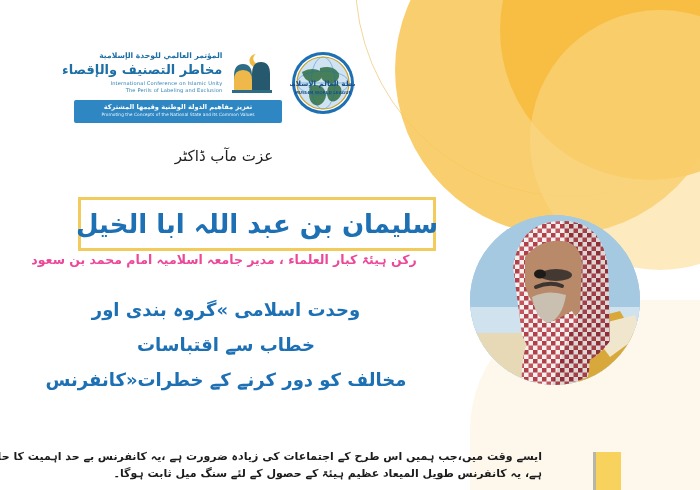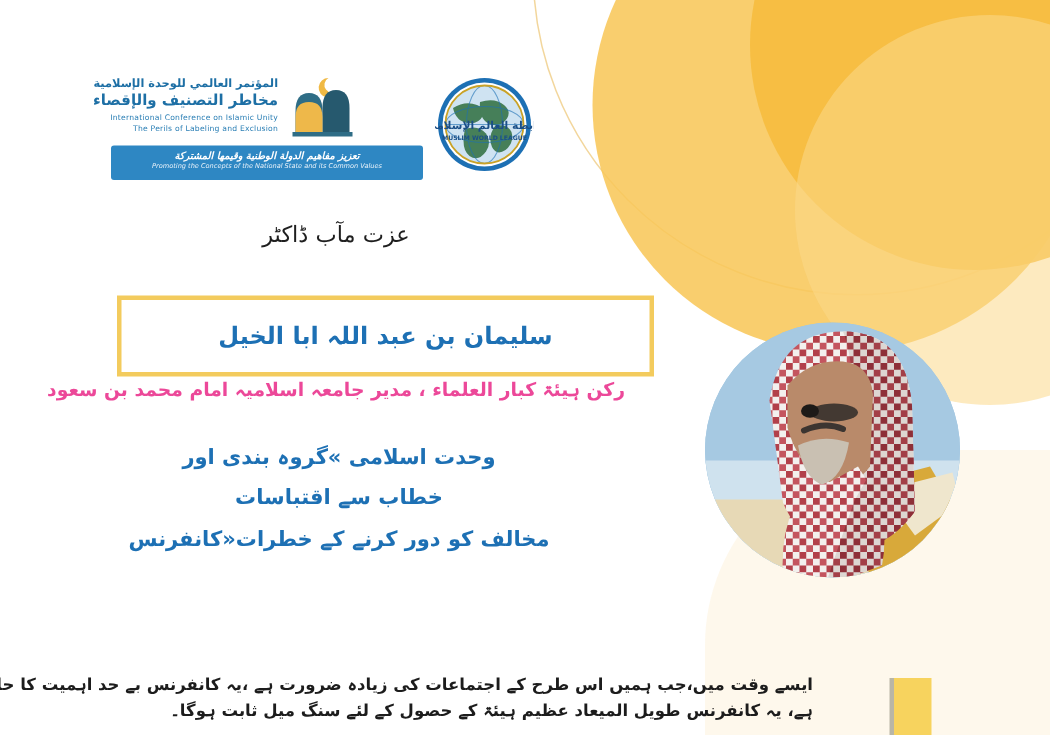--- a/index.html
+++ b/index.html
@@ -40,60 +40,60 @@
   }
   .accent-bar::before{
     content:"";position:absolute;left:-3px;top:0;width:3px;height:100%;
     background:#b9b6a6;
   }
 
   
   .logo-row{position:absolute;left:62px;top:48px;width:240px;height:74px;}
 
   .conf-logo{position:relative;width:230px;height:74px;}
-  .conf-lockup{display:flex;align-items:flex-start;gap:4px;}
+  .conf-lockup{display:flex;align-items:center;gap:4px;}
   .conf-text{text-align:right;direction:rtl;padding-top:2px;}
   .conf-ar1{font-size:7.6px;color:#1d6fa5;font-weight:bold;line-height:1.45;letter-spacing:.1px;white-space:nowrap;}
-  .conf-ar2{font-size:10px;color:#1d6fa5;font-weight:bold;line-height:1.45;letter-spacing:1.6px;white-space:nowrap;}
+  .conf-ar2{font-size:13px;color:#1d6fa5;font-weight:bold;line-height:1.45;letter-spacing:1.6px;white-space:nowrap;}
   .conf-en1,.conf-en2{font-size:5.1px;color:#2b7fb5;direction:ltr;text-align:right;line-height:1.5;letter-spacing:.15px;white-space:nowrap;}
   .conf-mark{width:52px;height:44px;flex:0 0 52px;position:relative;}
 
   .conf-banner{
     margin-top:5px;margin-left:12px;width:198px;
-    background:#2e87c3;border-radius:2px;padding:3px 5px 4px 5px;text-align:center;font-style:italic;
+    background:#2e87c3;border-radius:2px;padding:3px 5px 4px 5px;text-align:center;
   }
   .banner-ar{font-size:6.6px;color:#ffffff;font-weight:bold;direction:rtl;line-height:1.4;white-space:nowrap;}
   .banner-en{font-size:4.4px;color:#e8f2fa;direction:ltr;line-height:1.5;white-space:nowrap;}
 
   .mwl-logo{position:absolute;left:228px;top:2px;width:66px;height:66px;}
 
   
   .honorific{
     position:absolute;left:0;top:147px;width:448px;text-align:center;
     direction:rtl;font-size:15px;color:#1f1f1f;letter-spacing:.3px;
   }
   .name-box{
     position:absolute;left:78px;top:197px;width:352px;height:48px;
     border:3px solid #f3cb5d;background:#fff;
     display:flex;align-items:center;justify-content:center;
   }
   .name-text{
-    direction:rtl;font-size:16px;font-weight:bold;color:#1d70b4;
+    direction:rtl;font-size:26px;font-weight:bold;color:#1d70b4;
     letter-spacing:.2px;line-height:1;white-space:nowrap;
   }
   .designation{
     position:absolute;left:0;top:252px;width:448px;text-align:center;
     direction:rtl;font-size:12.5px;color:#ec4899;font-weight:bold;letter-spacing:.1px;
     white-space:nowrap;
   }
 
   
   .title-block{position:absolute;left:0;top:292px;width:452px;text-align:center;direction:rtl;}
   .title-line{
-    font-size:14px;font-weight:bold;color:#1d70b4;line-height:1.95;
+    font-size:18px;font-weight:bold;color:#1d70b4;line-height:1.95;
     letter-spacing:.2px;white-space:nowrap;
   }
 
   
   .portrait{
     position:absolute;left:470px;top:215px;width:170px;height:170px;
     border-radius:50%;overflow:hidden;background:#9cc4e0;
   }
   .portrait svg{display:block;}
 

